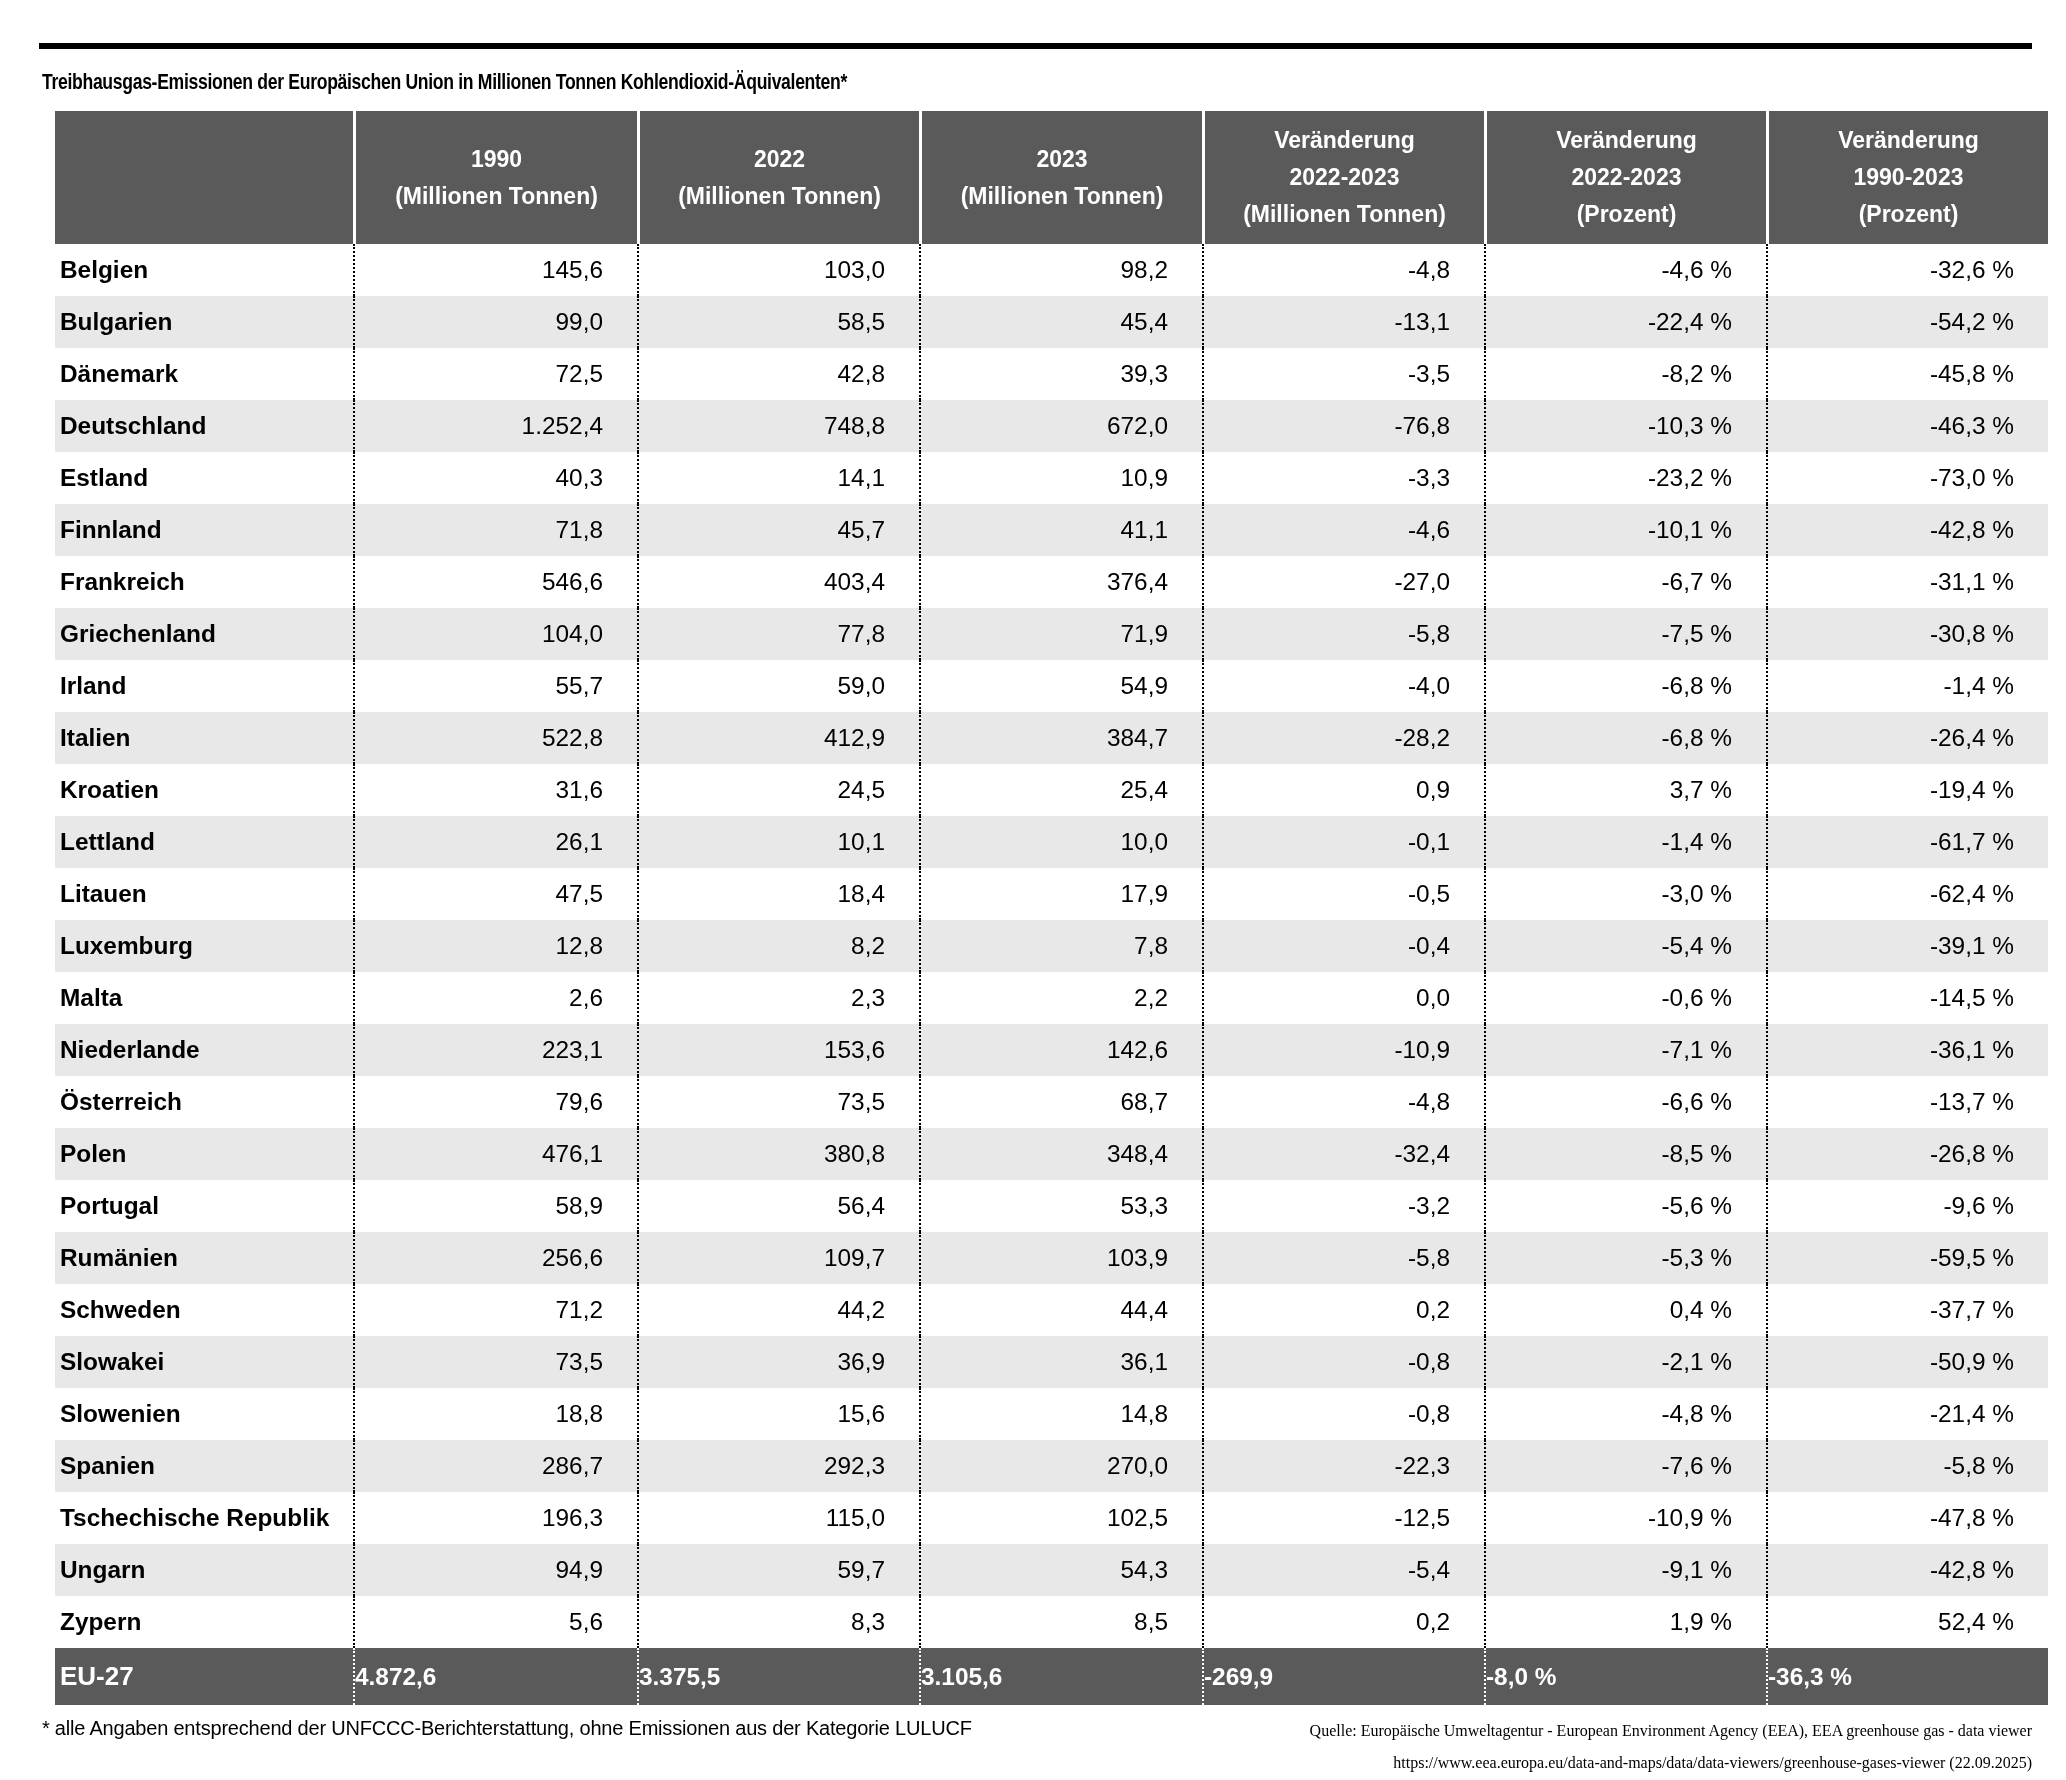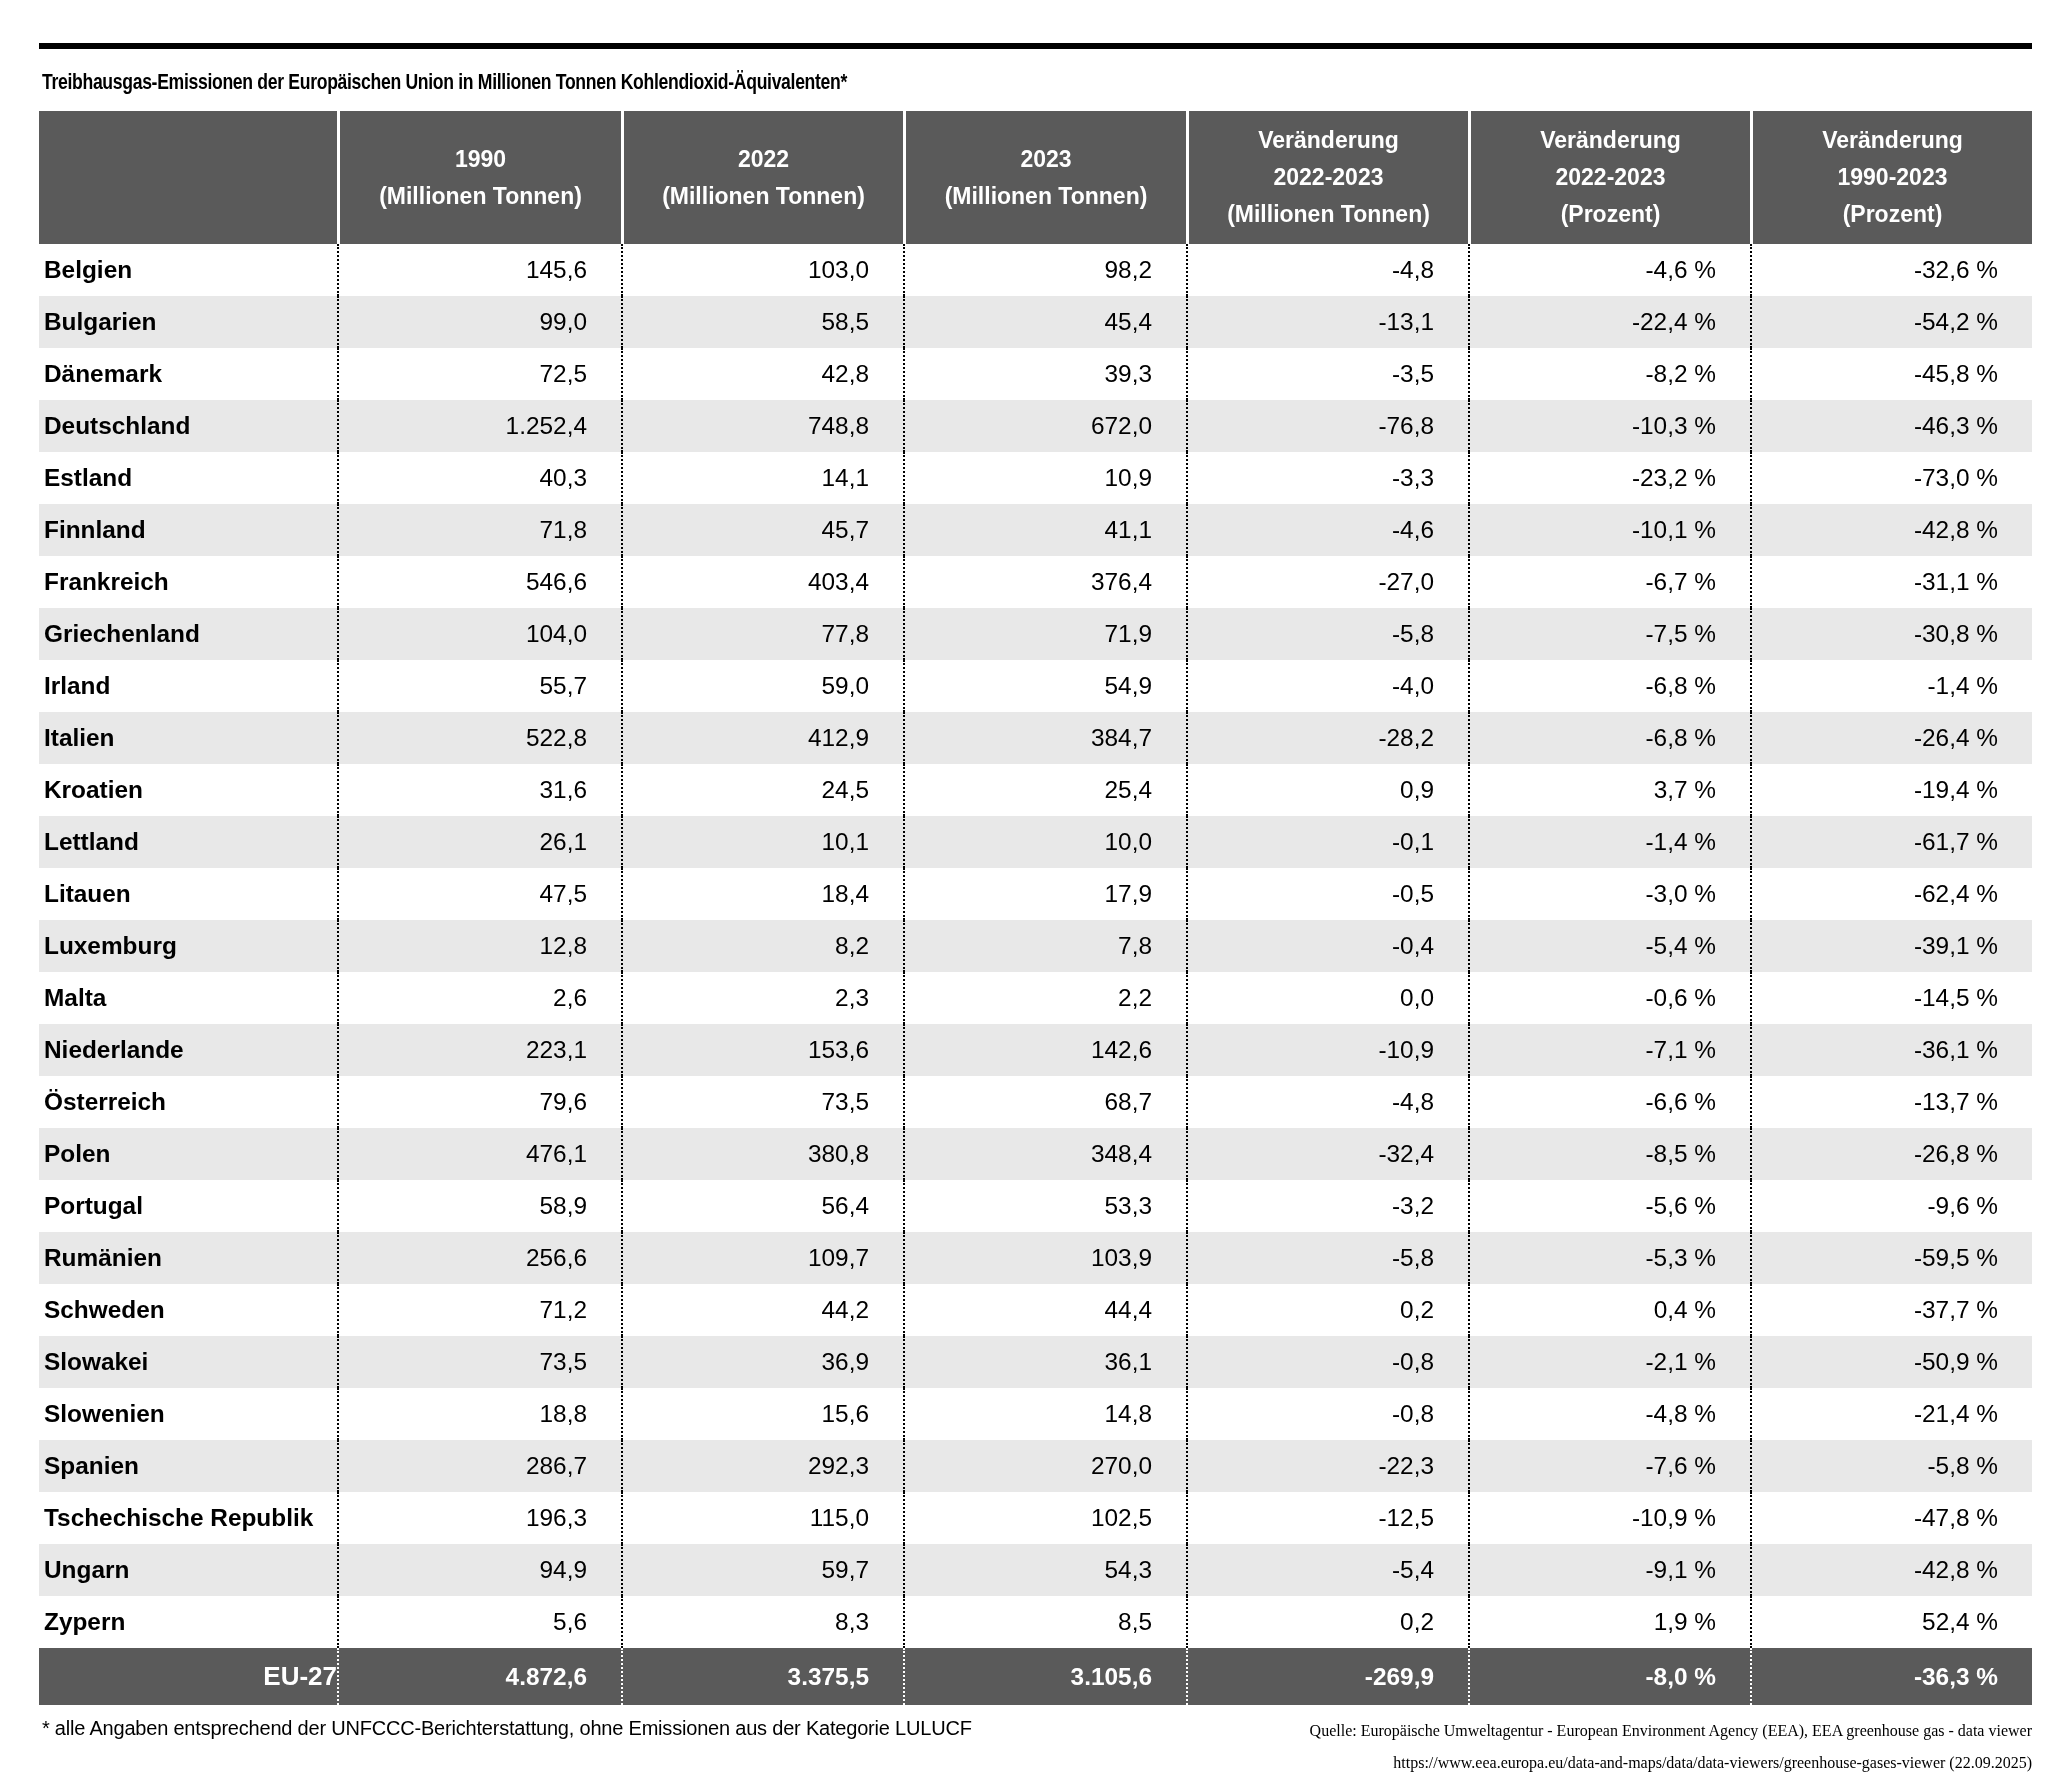--- a/index.html
+++ b/index.html
@@ -28,21 +28,21 @@
     line-height: 44px;
     font-weight: bold;
     white-space: nowrap;
   }
   .title-inner {
     display: inline-block;
     transform: scaleX(0.8);
     transform-origin: left center;
     letter-spacing: -0.4px;
   }
-  .table { width: 1993px; }
+  .table { width: 1993px; margin-left: 16px; }
   .grid-row {
     display: grid;
     grid-template-columns: 298px 284px 282px 283px 282px 282px 282px;
     width: 1993px;
   }
   
   .thead { height: 133px; background: #5a5a5a; }
   .thead .hcell {
     display: flex;
     flex-direction: column;
@@ -77,21 +77,20 @@
     padding-right: 34px;
   }
   
   .tfoot { height: 57px; background: #5a5a5a; color: #fff; }
   .fcell {
     height: 57px;
     line-height: 57px;
     font-size: 24.4px;
     font-weight: bold;
     white-space: nowrap;
-    text-align: right;
   }
   .fcell:not(:first-child) { border-left: 2.1px dotted #ffffff; }
   .fcell.country { padding-left: 5px; font-size: 26px; }
   .fcell.num { padding-right: 34px; }
   
   .bottom {
     display: flex;
     justify-content: space-between;
     align-items: flex-start;
     margin-top: 10px;

